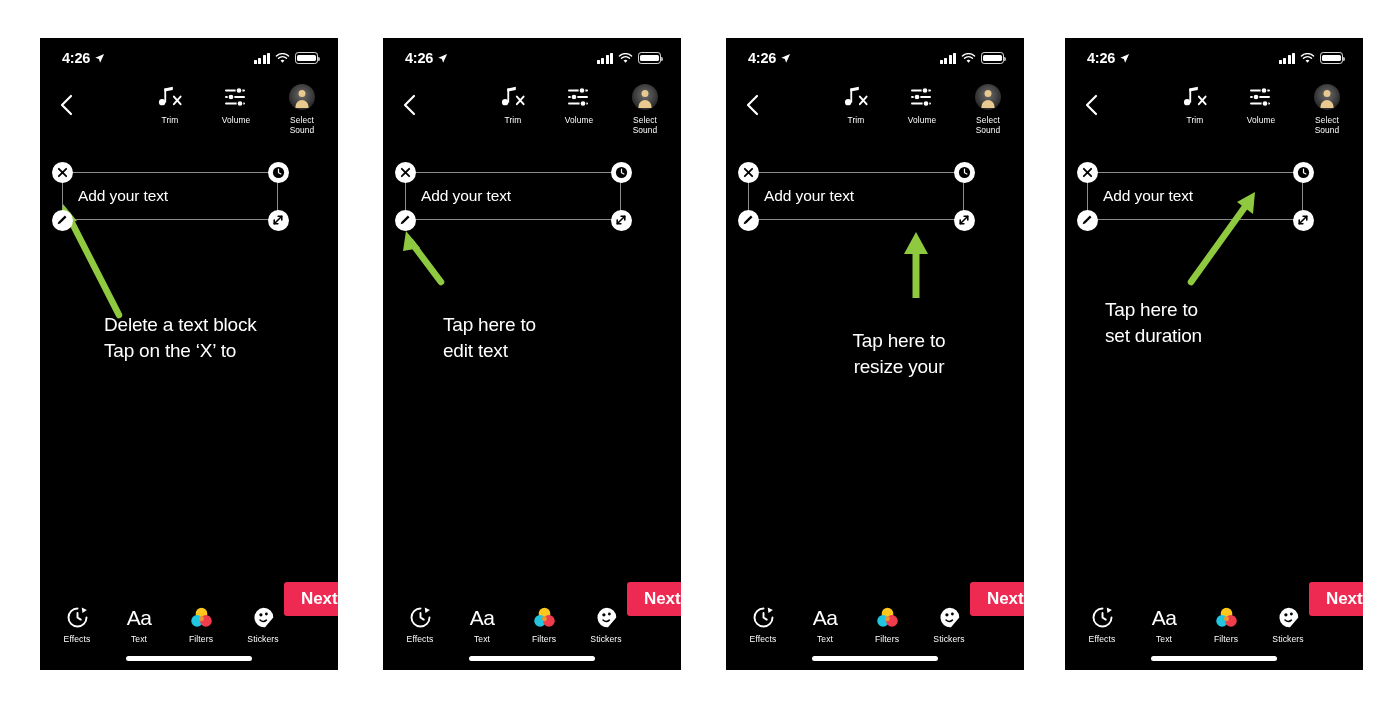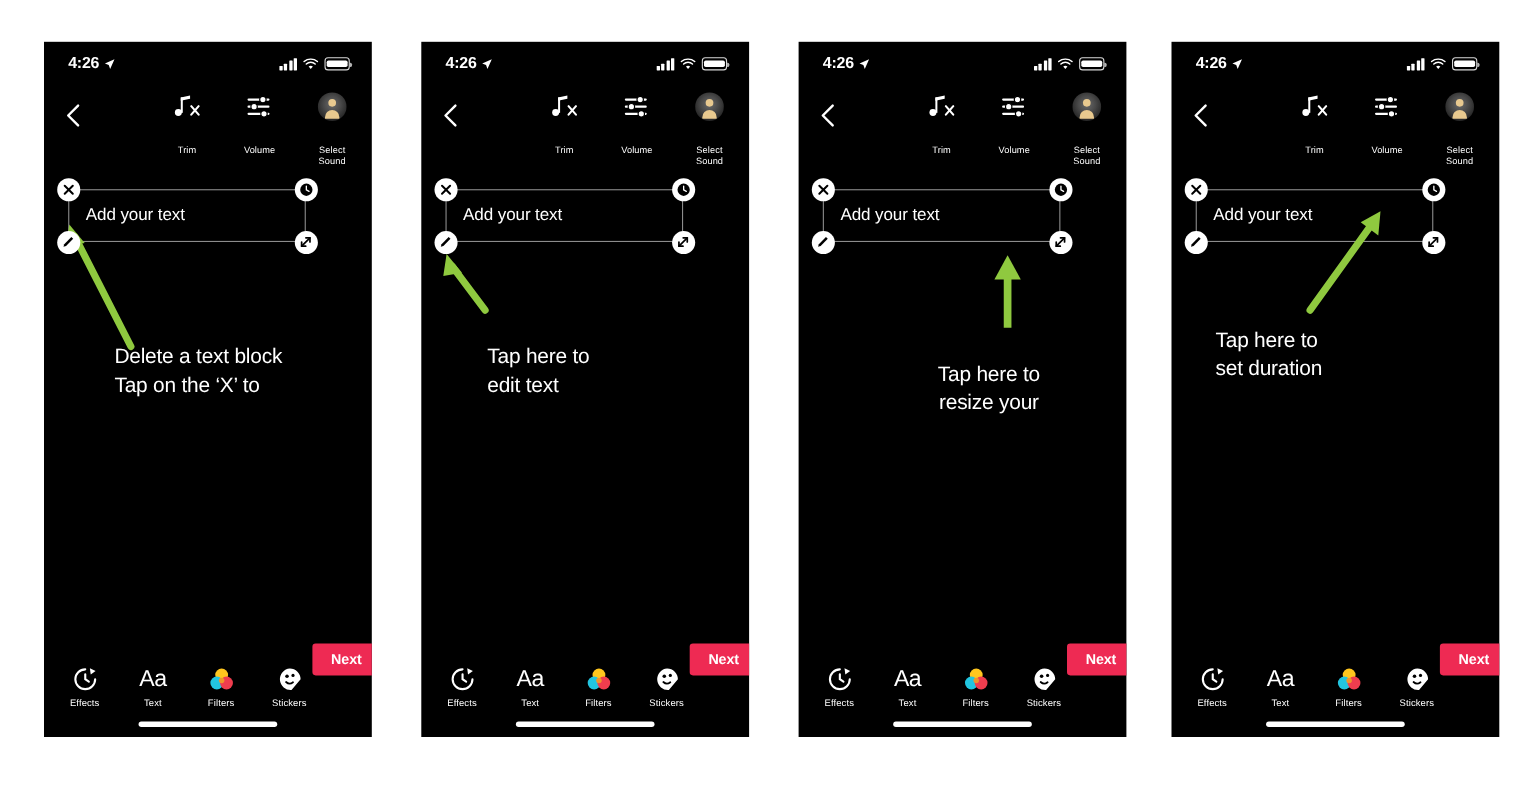--- a/index.html
+++ b/index.html
@@ -103,21 +103,21 @@
     flex-direction: column;
     align-items: center;
     width: 44px;
     cursor: pointer;
   }
   .tool .ticon {
     height: 26px;
     display: flex; align-items: center; justify-content: center;
   }
   .tool .tlabel {
-    margin-top: 21px;
+    margin-top: 5px;
     color: #ffffff;
     font-size: 8.4px;
     line-height: 10px;
     text-align: center;
     letter-spacing: 0.1px;
   }
   .avatar-wrap {
     width: 26px; height: 26px;
     border-radius: 50%;
     background: radial-gradient(circle at 50% 42%, #6a6a6a 0%, #4a4a4a 38%, #2a2a2a 70%, #1a1a1a 100%);
@@ -223,21 +223,21 @@
   }
   .bb-tool .blabel {
     margin-top: 4px;
     color: #ffffff;
     font-size: 8.6px;
     letter-spacing: 0.1px;
   }
   .next-btn {
     background: #ee2a53;
     color: #ffffff;
-    font-size: 13px;
+    font-size: 17px;
     font-weight: bold;
     border-radius: 3px;
     padding: 7px 17px;
     cursor: pointer;
     letter-spacing: -0.1px;
     margin-bottom: 14px;
   }
   .home-ind {
     position: absolute;
     left: 50%;

